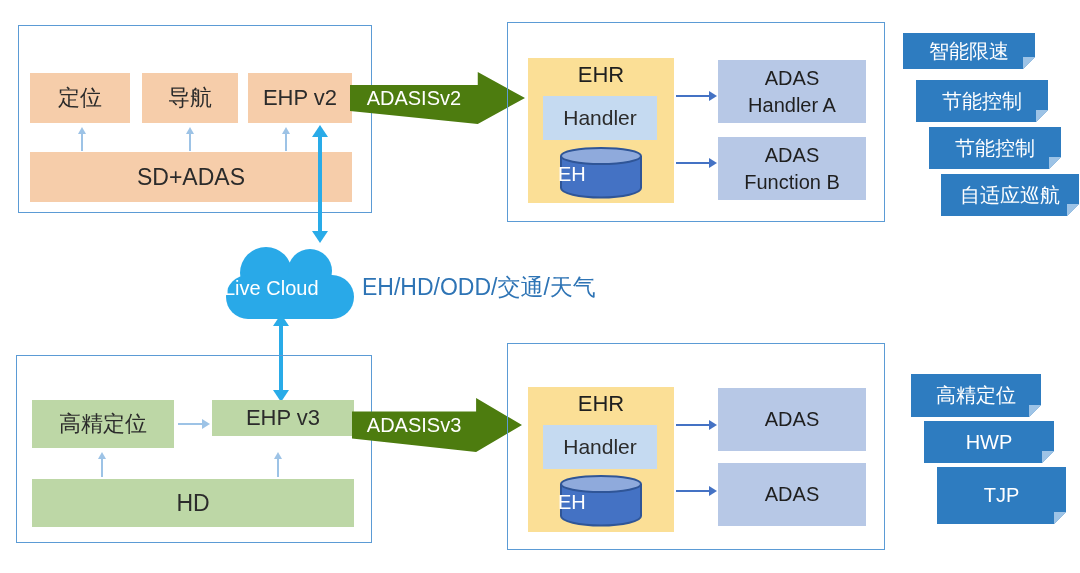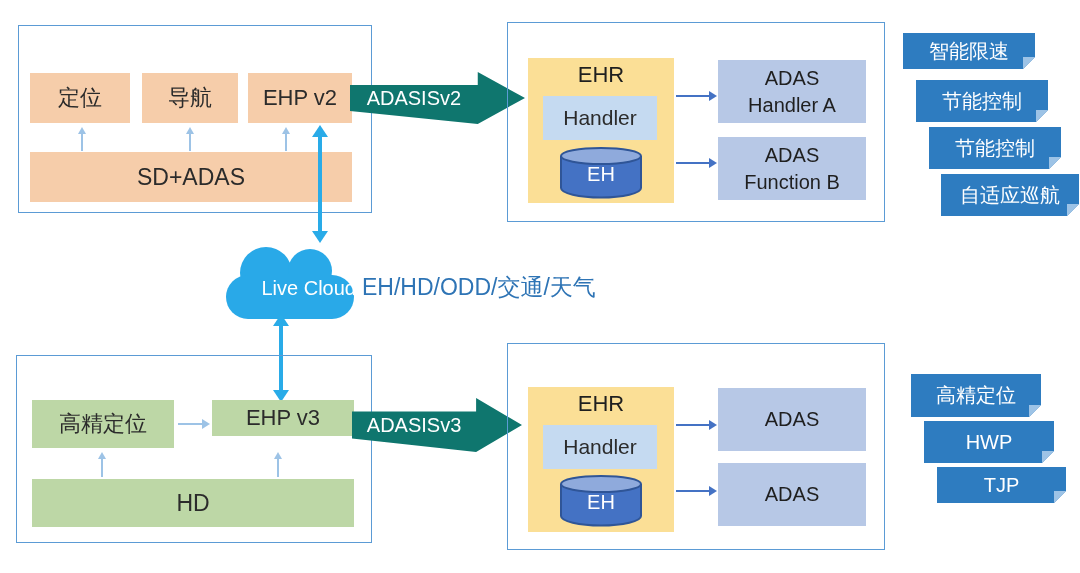--- a/index.html
+++ b/index.html
@@ -7,21 +7,21 @@
           font-family:"Liberation Sans",sans-serif;color:#262626;}
   .group-box{position:absolute;border:1.5px solid #5B9BD5;background:transparent;box-sizing:border-box;}
   .box{position:absolute;display:flex;align-items:center;justify-content:center;
        font-size:22px;color:#2b2b2b;box-sizing:border-box;}
   .peach{background:#F6CDAA;}
   .green{background:#BDD7A6;}
   .yellow-panel{position:absolute;background:#FBDF96;}
   .ehr-title{position:absolute;text-align:center;font-size:22px;color:#1f1f1f;}
   .handler{background:#C5DAF1;font-size:21px;}
   .func{background:#B7C8E6;flex-direction:column;font-size:20px;line-height:1.35;color:#1f1f1f;}
-  .big-arrow{position:absolute;background:#0f766e;color:#fff;display:flex;align-items:center;
+  .big-arrow{position:absolute;background:#4d7c0f;color:#fff;display:flex;align-items:center;
              clip-path:polygon(0 25%,73% 25%,73% 0,100% 50%,73% 100%,0 75%);}
   .big-arrow span{display:block;width:73%;text-align:center;font-size:20px;}
   .up-arrow{position:absolute;width:8px;}
   .up-arrow::before{content:"";position:absolute;left:3px;top:5px;bottom:0;width:2px;background:#9DC3E6;}
   .up-arrow::after{content:"";position:absolute;left:0;top:0;width:0;height:0;
                    border-left:4px solid transparent;border-right:4px solid transparent;
                    border-bottom:7px solid #9DC3E6;}
   .right-arrow{position:absolute;height:10px;}
   .right-arrow::before{content:"";position:absolute;left:0;right:6px;top:4px;height:2px;background:#4472C4;}
   .right-arrow::after{content:"";position:absolute;right:0;top:0;width:0;height:0;
@@ -33,23 +33,23 @@
   .dbl-varrow .shaft{position:absolute;left:6px;top:9px;bottom:9px;width:4px;background:#29ABE8;}
   .dbl-varrow .head-up{position:absolute;top:0;left:0;width:0;height:0;
     border-left:8px solid transparent;border-right:8px solid transparent;border-bottom:12px solid #29ABE8;}
   .dbl-varrow .head-down{position:absolute;bottom:0;left:0;width:0;height:0;
     border-left:8px solid transparent;border-right:8px solid transparent;border-top:12px solid #29ABE8;}
   .tag{position:absolute;background:#2E7CC0;color:#fff;display:flex;align-items:center;justify-content:center;
        font-size:20px;clip-path:polygon(0 0,100% 0,100% calc(100% - 12px),calc(100% - 12px) 100%,0 100%);}
   .tag::after{content:"";position:absolute;right:0;bottom:0;width:0;height:0;
               border-top:12px solid #9DC3E6;border-right:12px solid transparent;}
   .cyl{position:absolute;}
-  .cyl-label{position:absolute;color:#fff;font-size:20px;text-align:center;}
+  .cyl-label{position:absolute;color:#fff;font-size:20px;text-align:left;}
   .cloud-wrap{position:absolute;}
-  .cloud-label{position:absolute;color:#fff;font-size:20px;text-align:right;}
+  .cloud-label{position:absolute;color:#fff;font-size:20px;text-align:left;}
   .annotation{position:absolute;font-size:23px;color:#2E74B5;white-space:nowrap;}
 </style>
 </head>
 <body>
 
 <div class="canvas">
 
   <div class="group-box" style="left:18px;top:25px;width:354px;height:188px"></div>
   <div class="box peach" style="left:30px;top:73px;width:100px;height:50px">定位</div>
   <div class="box peach" style="left:142px;top:73px;width:96px;height:50px">导航</div>
@@ -139,15 +139,15 @@
   <div class="right-arrow" style="left:676px;top:486px;width:41px"></div>
   <div class="box func" style="left:718px;top:388px;width:148px;height:63px">
     <span>ADAS</span>
   </div>
   <div class="box func" style="left:718px;top:463px;width:148px;height:63px">
     <span>ADAS</span>
   </div>
 
   <div class="tag" style="left:911px;top:374px;width:130px;height:43px">高精定位</div>
   <div class="tag" style="left:924px;top:421px;width:130px;height:42px">HWP</div>
-  <div class="tag" style="left:937px;top:467px;width:129px;height:36px">TJP</div>
+  <div class="tag" style="left:937px;top:467px;width:129px;height:57px">TJP</div>
 
 </div>
 
 </body></html>

